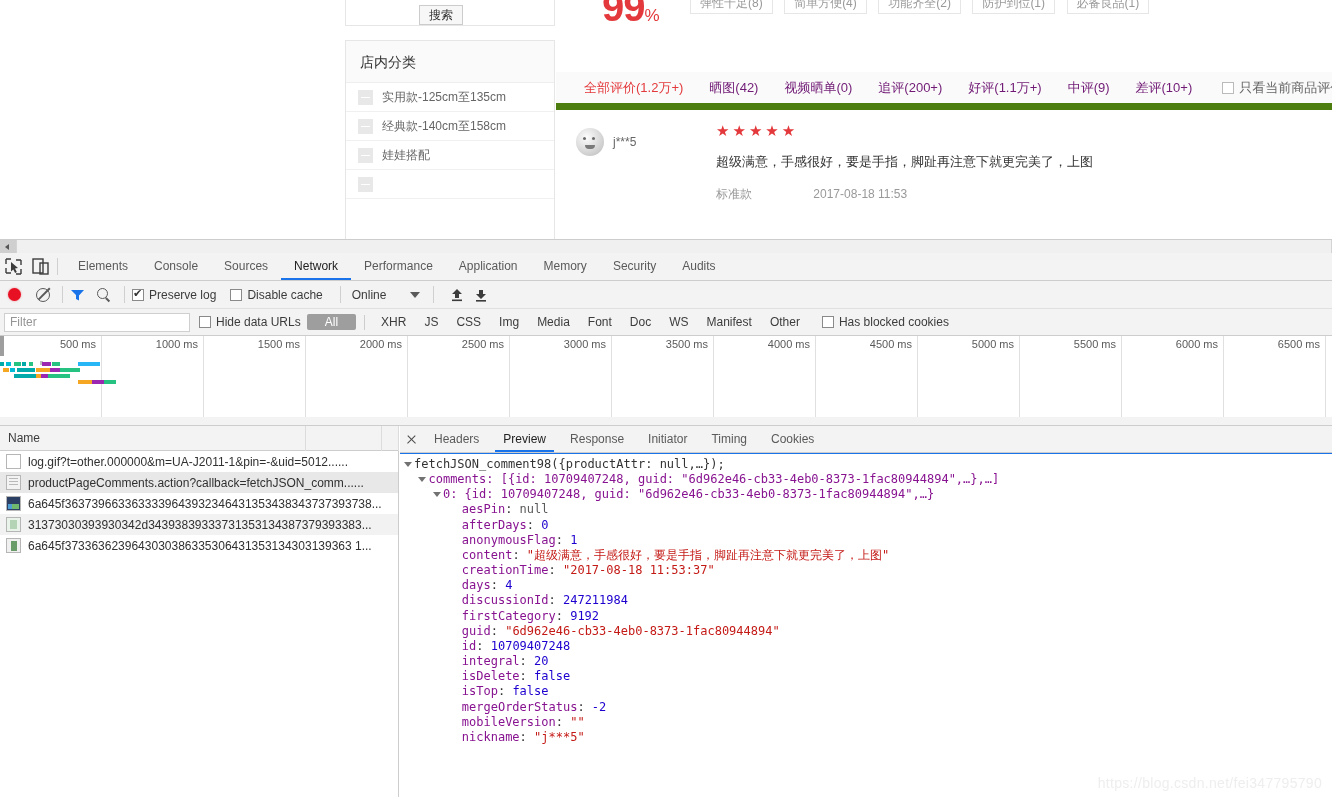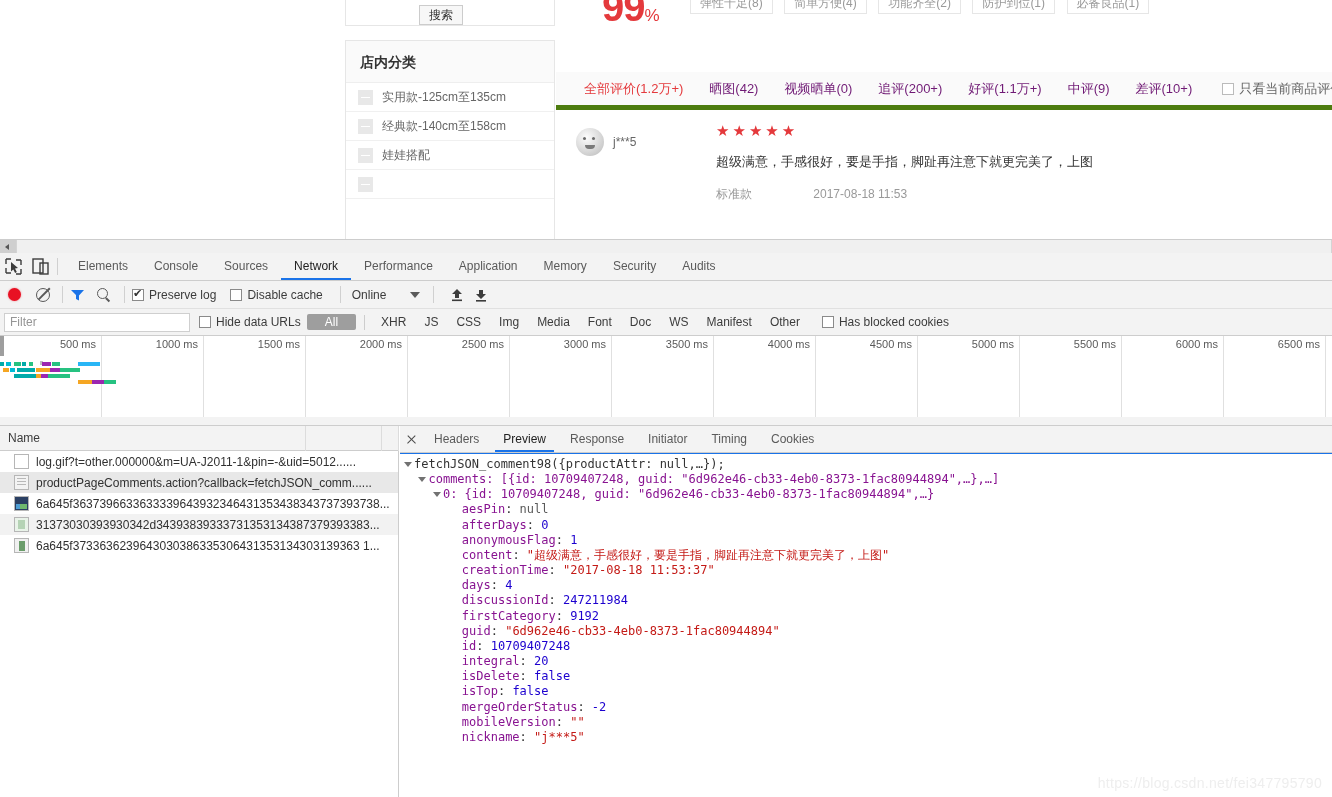--- a/index.html
+++ b/index.html
@@ -34,21 +34,21 @@
     border: 1px solid #cccccc;
   }
 
   
   .cat-card {
     position: absolute; left: 345px; top: 40px; width: 210px; height: 200px;
     border: 1px solid #e6e6e6; border-bottom: none; background: #fff;
   }
   .cat-title {
     height: 42px; line-height: 42px; padding-left: 14px;
-    font-size: 14px; font-weight: bold; color: #333;
+    font-size: 14px; font-weight: normal; color: #333;
     background: #fafafa; border-bottom: 1px solid #eeeeee;
   }
   .cat-item {
     height: 29px; line-height: 29px; padding-left: 12px;
     font-size: 12px; color: #666;
     border-bottom: 1px solid #f0f0f0;
     display: flex; align-items: center;
   }
   .cat-minus {
     display: inline-block; width: 15px; height: 15px;
@@ -76,21 +76,21 @@
   .tag {
     display: inline-block; height: 22px; line-height: 20px;
     padding: 0 9px; margin-right: 7px;
     font-size: 12px; color: #999;
     background: #fff; border: 1px solid #e6e6e6;
   }
 
   
   .filterbar {
     position: absolute; left: 0px; top: 72px; width: 776px; height: 38px;
-    background: #fafafa; border-bottom: 5px solid #4d7c0f;
+    background: #fafafa; border-bottom: 7px solid #4d7c0f;
     display: flex; align-items: center; padding-left: 28px;
   }
   .fb-item {
     font-size: 13px; color: #701a75; margin-right: 26px; white-space: nowrap;
   }
   .fb-item.active { color: #e4393c; }
   .fb-check {
     display: flex; align-items: center; margin-left: 4px;
     font-size: 13px; color: #666; white-space: nowrap;
   }
@@ -280,21 +280,21 @@
     height: 25px; background: #f3f3f3; border-bottom: 1px solid #cdcdcd;
     display: flex; align-items: center; position: relative;
   }
   .req-header .col {
     font-size: 12px; color: #3c3c3c; padding-left: 8px; line-height: 24px;
   }
   .req-header .vline {
     position: absolute; top: 0; width: 1px; height: 25px; background: #dcdcdc;
   }
   .req-row {
-    height: 21px; display: flex; align-items: center; padding-left: 14px;
+    height: 21px; display: flex; align-items: center; padding-left: 6px;
     font-size: 12px; color: #303030; white-space: nowrap; overflow: hidden;
     cursor: pointer;
   }
   .req-row.odd { background: #ffffff; }
   .req-row.even { background: #f2f2f2; }
   .req-row.sel { background: #e8e8e8; }
   .rtype-icon {
     width: 15px; height: 15px; margin-right: 7px; flex: none;
     border: 1px solid #b6b6b6; background: #fff; position: relative;
   }

